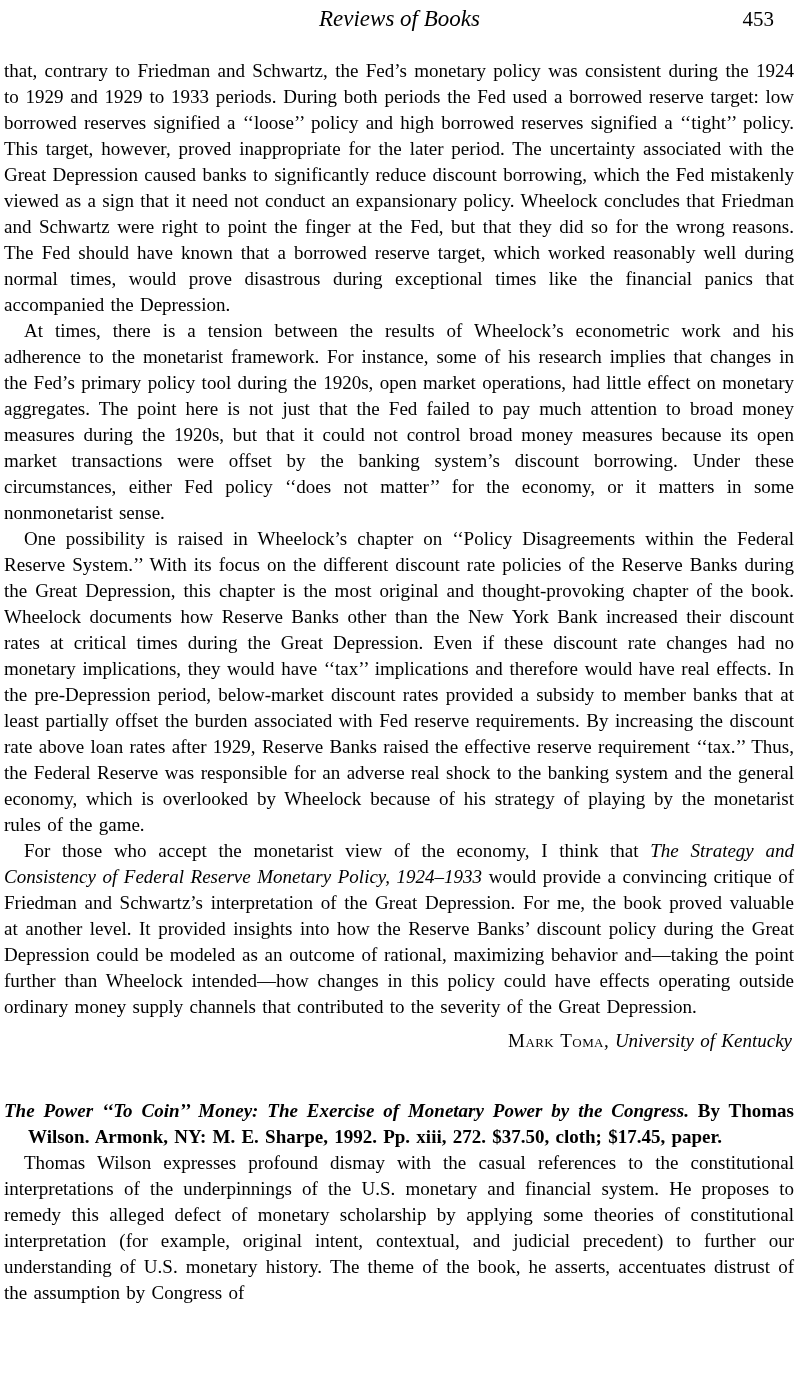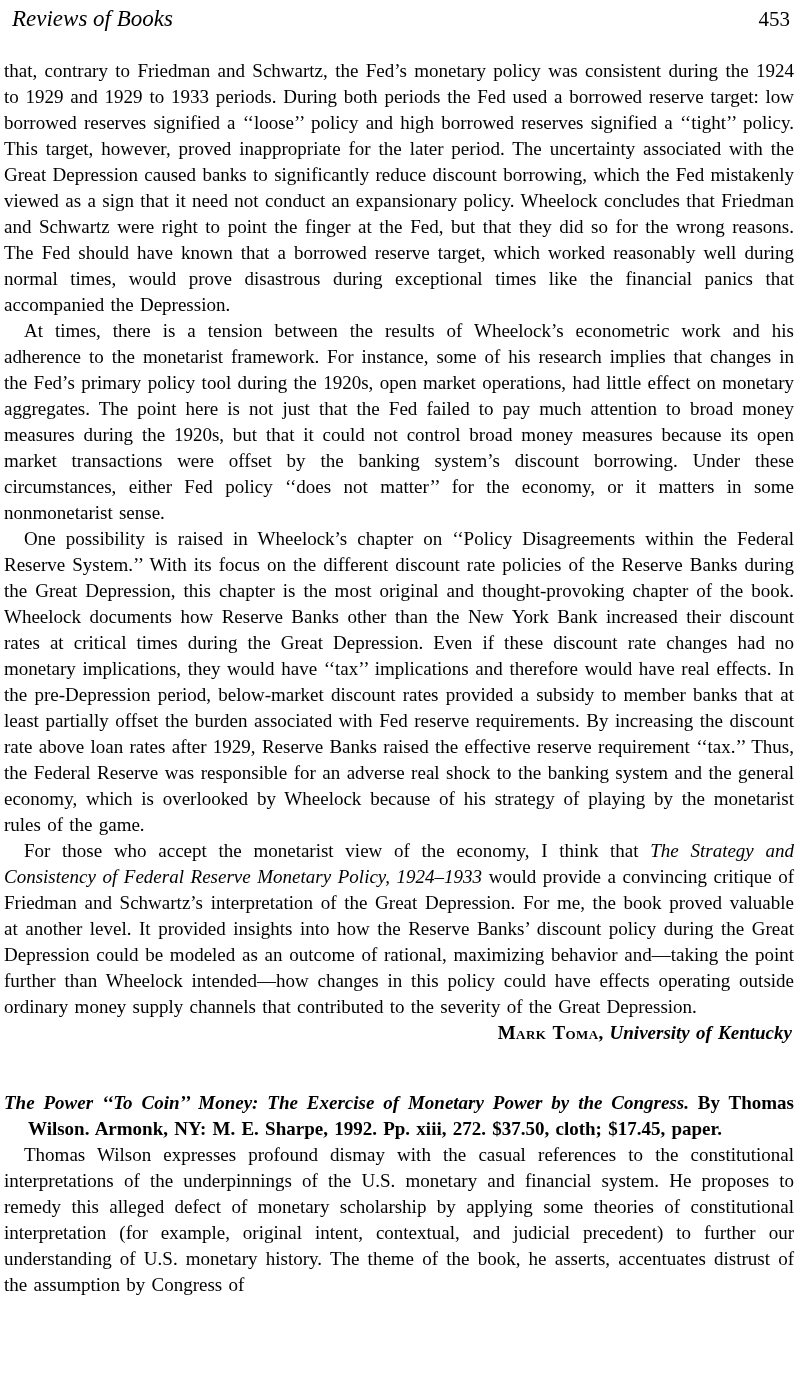--- a/index.html
+++ b/index.html
@@ -20,31 +20,31 @@
     height: 1394px;
     padding: 5px 6px 0 4px;
   }
   
   .page-header {
     position: relative;
     height: 30px;
   }
   .running-title {
     position: absolute;
-    left: 8px;
+    left: 1px;
     right: 0;
     top: 0;
-    text-align: left;
+    text-align: center;
     font-style: italic;
     font-size: 23px;
     line-height: 28px;
   }
   .page-number {
     position: absolute;
-    right: 4px;
+    right: 20px;
     top: 0;
     font-size: 21px;
     line-height: 28px;
   }
   
   .body-text {
     font-size: 19px;
     line-height: 26px;
     text-align: justify;
     word-spacing: 1.5px;
@@ -55,23 +55,23 @@
   }
   p.continuation {
     text-indent: 0;
     margin-top: 23px;
   }
   .book-title {
     font-style: italic;
   }
   
   .attribution {
+    margin-top: 8px;
     text-align: right;
     padding-right: 2px;
-    font-weight: bold;
   }
   .smallcaps {
     font-variant: small-caps;
     letter-spacing: 0.4px;
   }
   .attribution em {
     font-style: italic;
   }
   
   .citation {

